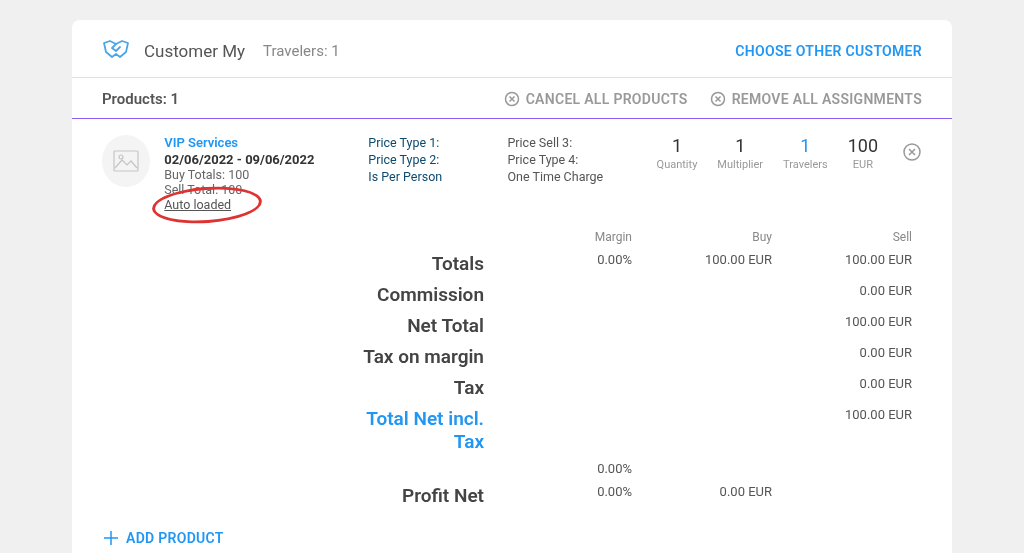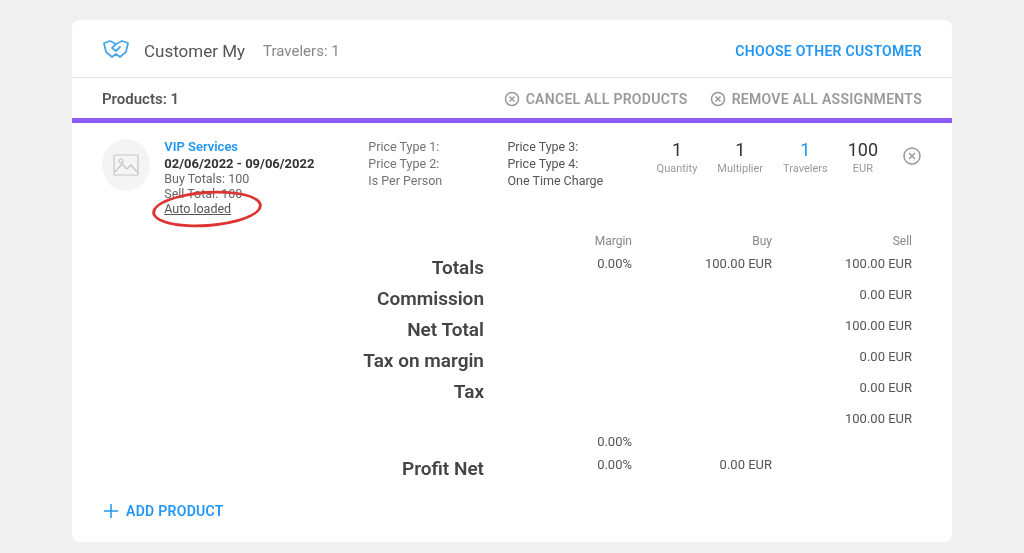--- a/index.html
+++ b/index.html
@@ -43,21 +43,21 @@
     letter-spacing: 0.3px;
     cursor: pointer;
   }
   .divider {
     border-top: 1px solid #e2e2e2;
   }
   .products-row {
     display: flex;
     align-items: center;
     padding: 12px 30px 10px 30px;
-    border-bottom: 5px solid #8b5cf6;
+    border-bottom: 1px solid #8b5cf6;
   }
   .products-label {
     font-size: 15px;
     font-weight: 600;
     color: #555;
   }
   .action-btn {
     display: flex;
     align-items: center;
     color: #999;
@@ -107,21 +107,21 @@
     position: absolute;
     left: -12px;
     top: 52px;
     width: 110px;
     height: 36px;
     border: 3px solid #d33;
     border-radius: 50%;
     transform: rotate(-4deg);
     pointer-events: none;
   }
-  .prod-col2 { width: 150px; color: #737373; font-size: 12.5px; line-height: 1.35;}
+  .prod-col2 { width: 150px; color: #0c4a6e; font-size: 12.5px; line-height: 1.35;}
   .prod-col3 { width: 150px; color: #555; font-size: 12.5px; line-height: 1.35;}
   .stats {
     display: flex;
     align-items: center;
   }
   .stat {
     text-align: center;
     margin: 0 10px;
   }
   .stat-val {
@@ -233,21 +233,21 @@
       <div class="prod-sub">Sell Total: 100</div>
       <div class="auto-loaded">Auto loaded</div>
       <div class="red-ellipse"></div>
     </div>
     <div class="prod-col2">
       <div>Price Type 1:</div>
       <div>Price Type 2:</div>
       <div>Is Per Person</div>
     </div>
     <div class="prod-col3">
-      <div>Price Type 3:</div>
+      <div>Price Sell 3:</div>
       <div>Price Type 4:</div>
       <div>One Time Charge</div>
     </div>
     <span class="flex-spacer"></span>
     <div class="stats">
       <div class="stat">
         <div class="stat-val">1</div>
         <div class="stat-lbl">Quantity</div>
       </div>
       <div class="stat">
@@ -303,20 +303,21 @@
           <span class="tcol"></span>
           <span class="tcol">0.00 EUR</span>
         </div>
         <div class="trow">
           <span class="tlabel">Tax</span>
           <span class="tcol"></span>
           <span class="tcol"></span>
           <span class="tcol">0.00 EUR</span>
         </div>
         <div class="trow">
+          <span class="tlabel blue">Total Net incl. Tax</span>
           <span class="tcol"></span>
           <span class="tcol"></span>
           <span class="tcol">100.00 EUR</span>
         </div>
         <div class="trow">
           <span class="tcol">0.00%</span>
           <span class="tcol"></span>
           <span class="tcol"></span>
         </div>
         <div class="trow">

